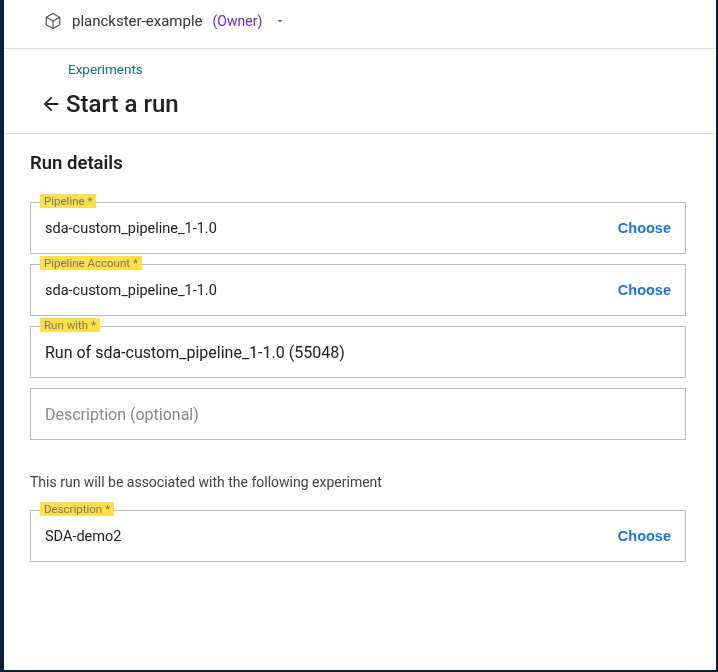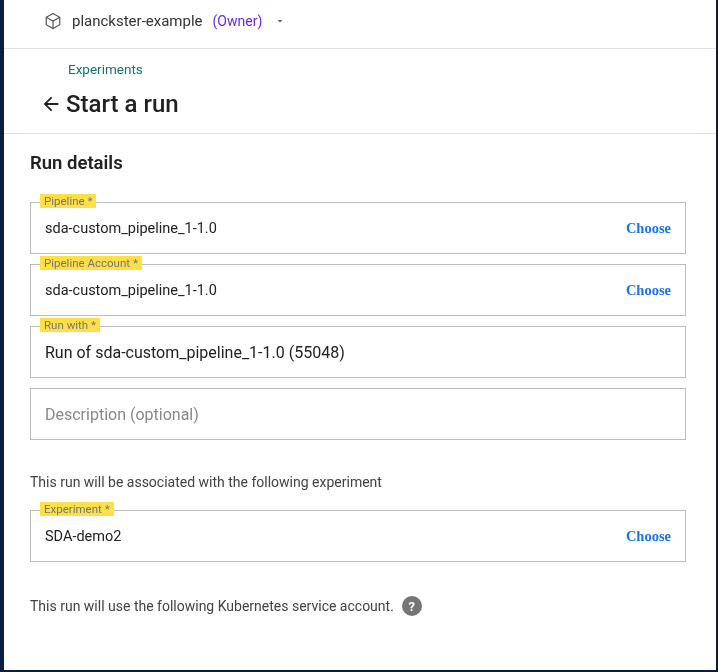--- a/index.html
+++ b/index.html
@@ -122,21 +122,21 @@
     .field-input::placeholder {
       color: #888;
     }
     .choose-btn {
       font-size: 14.5px;
       font-weight: 600;
       color: #1a73e8;
       cursor: pointer;
       background: none;
       border: none;
-      font-family: Liberation Serif, serif;
+      font-family: Liberation Sans, sans-serif;
     }
     .helper-text {
       font-size: 14px;
       color: #424242;
       margin: 34px 0 20px 0;
       display: flex;
       align-items: center;
       gap: 8px;
     }
     .help-circle {
@@ -214,26 +214,22 @@
       <div class="field-box no-choose">
         <input class="field-input" placeholder="Description (optional)" style="">
       </div>
     </div>
 
     <div class="helper-text">
       <span>This run will be associated with the following experiment</span>
     </div>
 
     <div class="field-wrap">
-      <span class="field-label">Experiment *</span>
+      <span class="field-label">Description *</span>
       <div class="field-box">
         <span class="field-value">SDA-demo2</span>
         <button class="choose-btn">Choose</button>
       </div>
     </div>
 
-    <div class="helper-text">
-      <span>This run will use the following Kubernetes service account.</span>
-      <span class="help-circle">?</span>
-    </div>
 
   </div>
 </div>
 
 </body></html>

